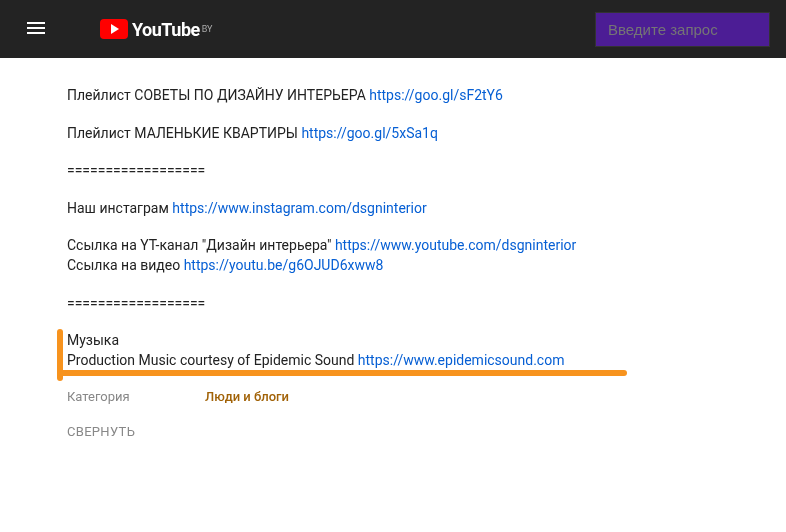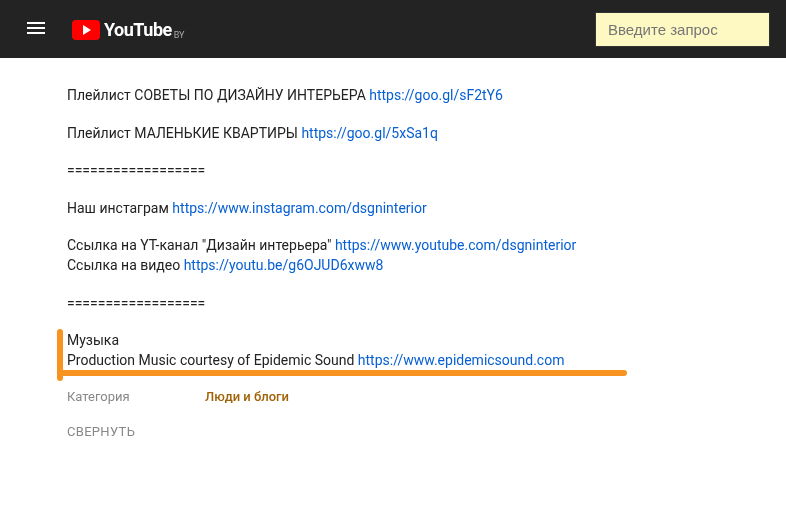--- a/index.html
+++ b/index.html
@@ -1,26 +1,26 @@
 <!DOCTYPE html>
 <html><head>
 <meta charset="utf-8">
 <style>
 * { margin: 0; padding: 0; box-sizing: border-box; }
 body { font-family: Roboto, Arial, sans-serif; background: #fff; width: 786px; height: 532px; overflow: hidden; }
 .header { background: #232323; height: 58px; display: flex; align-items: center; padding: 0 16px; }
 .menu-btn { background: none; border: none; color: #fff; cursor: pointer; padding: 8px; margin-right: 16px; }
 .menu-btn svg { width: 24px; height: 24px; fill: #fff; }
-.logo { display: flex; align-items: flex-end; cursor: pointer; }
+.logo { display: flex; align-items: center; cursor: pointer; margin-left: 28px; }
 .logo-play { background: #ff0000; width: 28px; height: 20px; border-radius: 4px; display: flex; align-items: center; justify-content: center; margin-right: 4px; }
 .logo-play::after { content: ''; border-left: 8px solid #fff; border-top: 5px solid transparent; border-bottom: 5px solid transparent; margin-left: 2px; }
 .logo-text { color: #fff; font-weight: bold; font-size: 18px; letter-spacing: -0.5px; }
 .logo-sup { color: #aaa; font-size: 9px; vertical-align: super; margin-left: 2px; }
 .spacer { flex: 1; }
-.search-box { background: #fef9c3; border: 1px solid #333; color: #888; padding: 8px 12px; width: 175px; font-size: 15px; }
+.search-box { background: #4c1d95; border: 1px solid #333; color: #888; padding: 8px 12px; width: 175px; font-size: 15px; }
 .content { padding: 10px 0 0 67px; font-size: 14px; line-height: 1.4; color: #222; }
 .para { margin-bottom: 18px; }
 .link { color: #065fd4; text-decoration: none; cursor: pointer; }
 .divider { color: #222; margin-bottom: 18px; }
 .highlight-box { position: relative; margin-bottom: 6px; }
 .highlight-box::before { content: ''; position: absolute; left: -10px; top: -2px; width: 6px; height: 52px; background: #f7931e; border-radius: 3px; }
 .highlight-box::after { content: ''; position: absolute; left: -10px; bottom: -6px; width: 570px; height: 6px; background: #f7931e; border-radius: 3px; }
 .meta-row { display: flex; margin-top: 18px; font-size: 13px; gap: 28px; }
 .meta-label { color: #888; width: 110px; }
 .meta-link { color: #a16207; font-weight: 500; cursor: pointer; }

